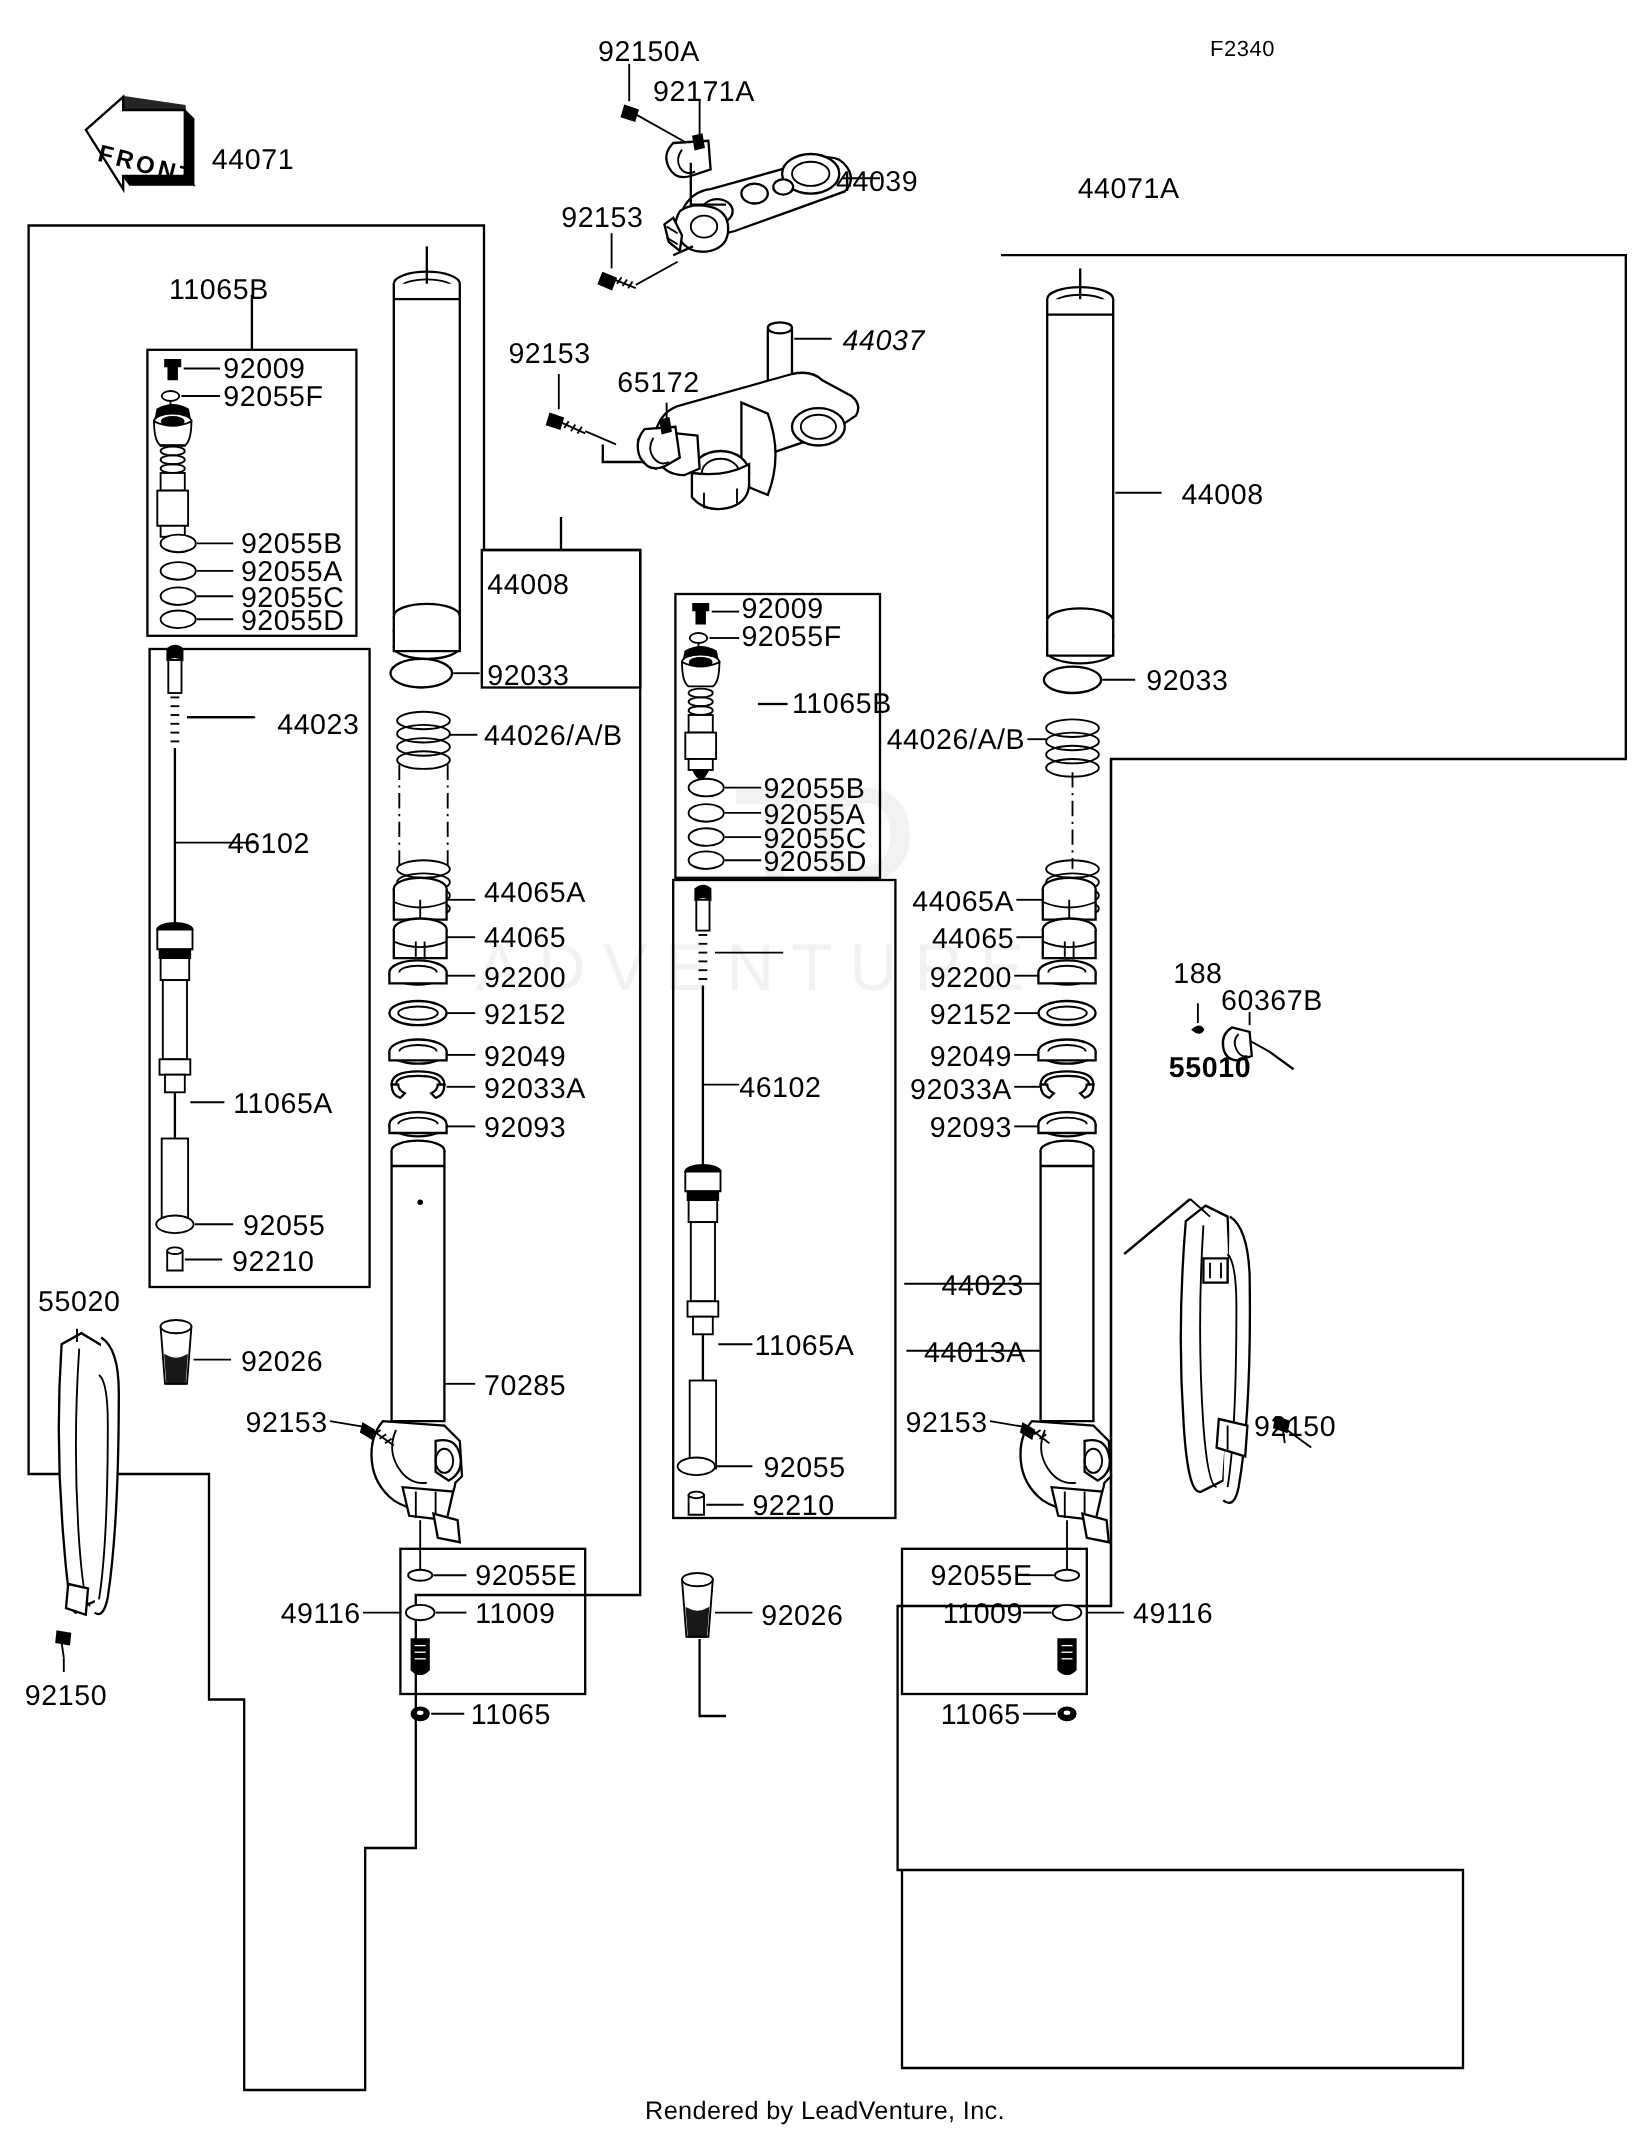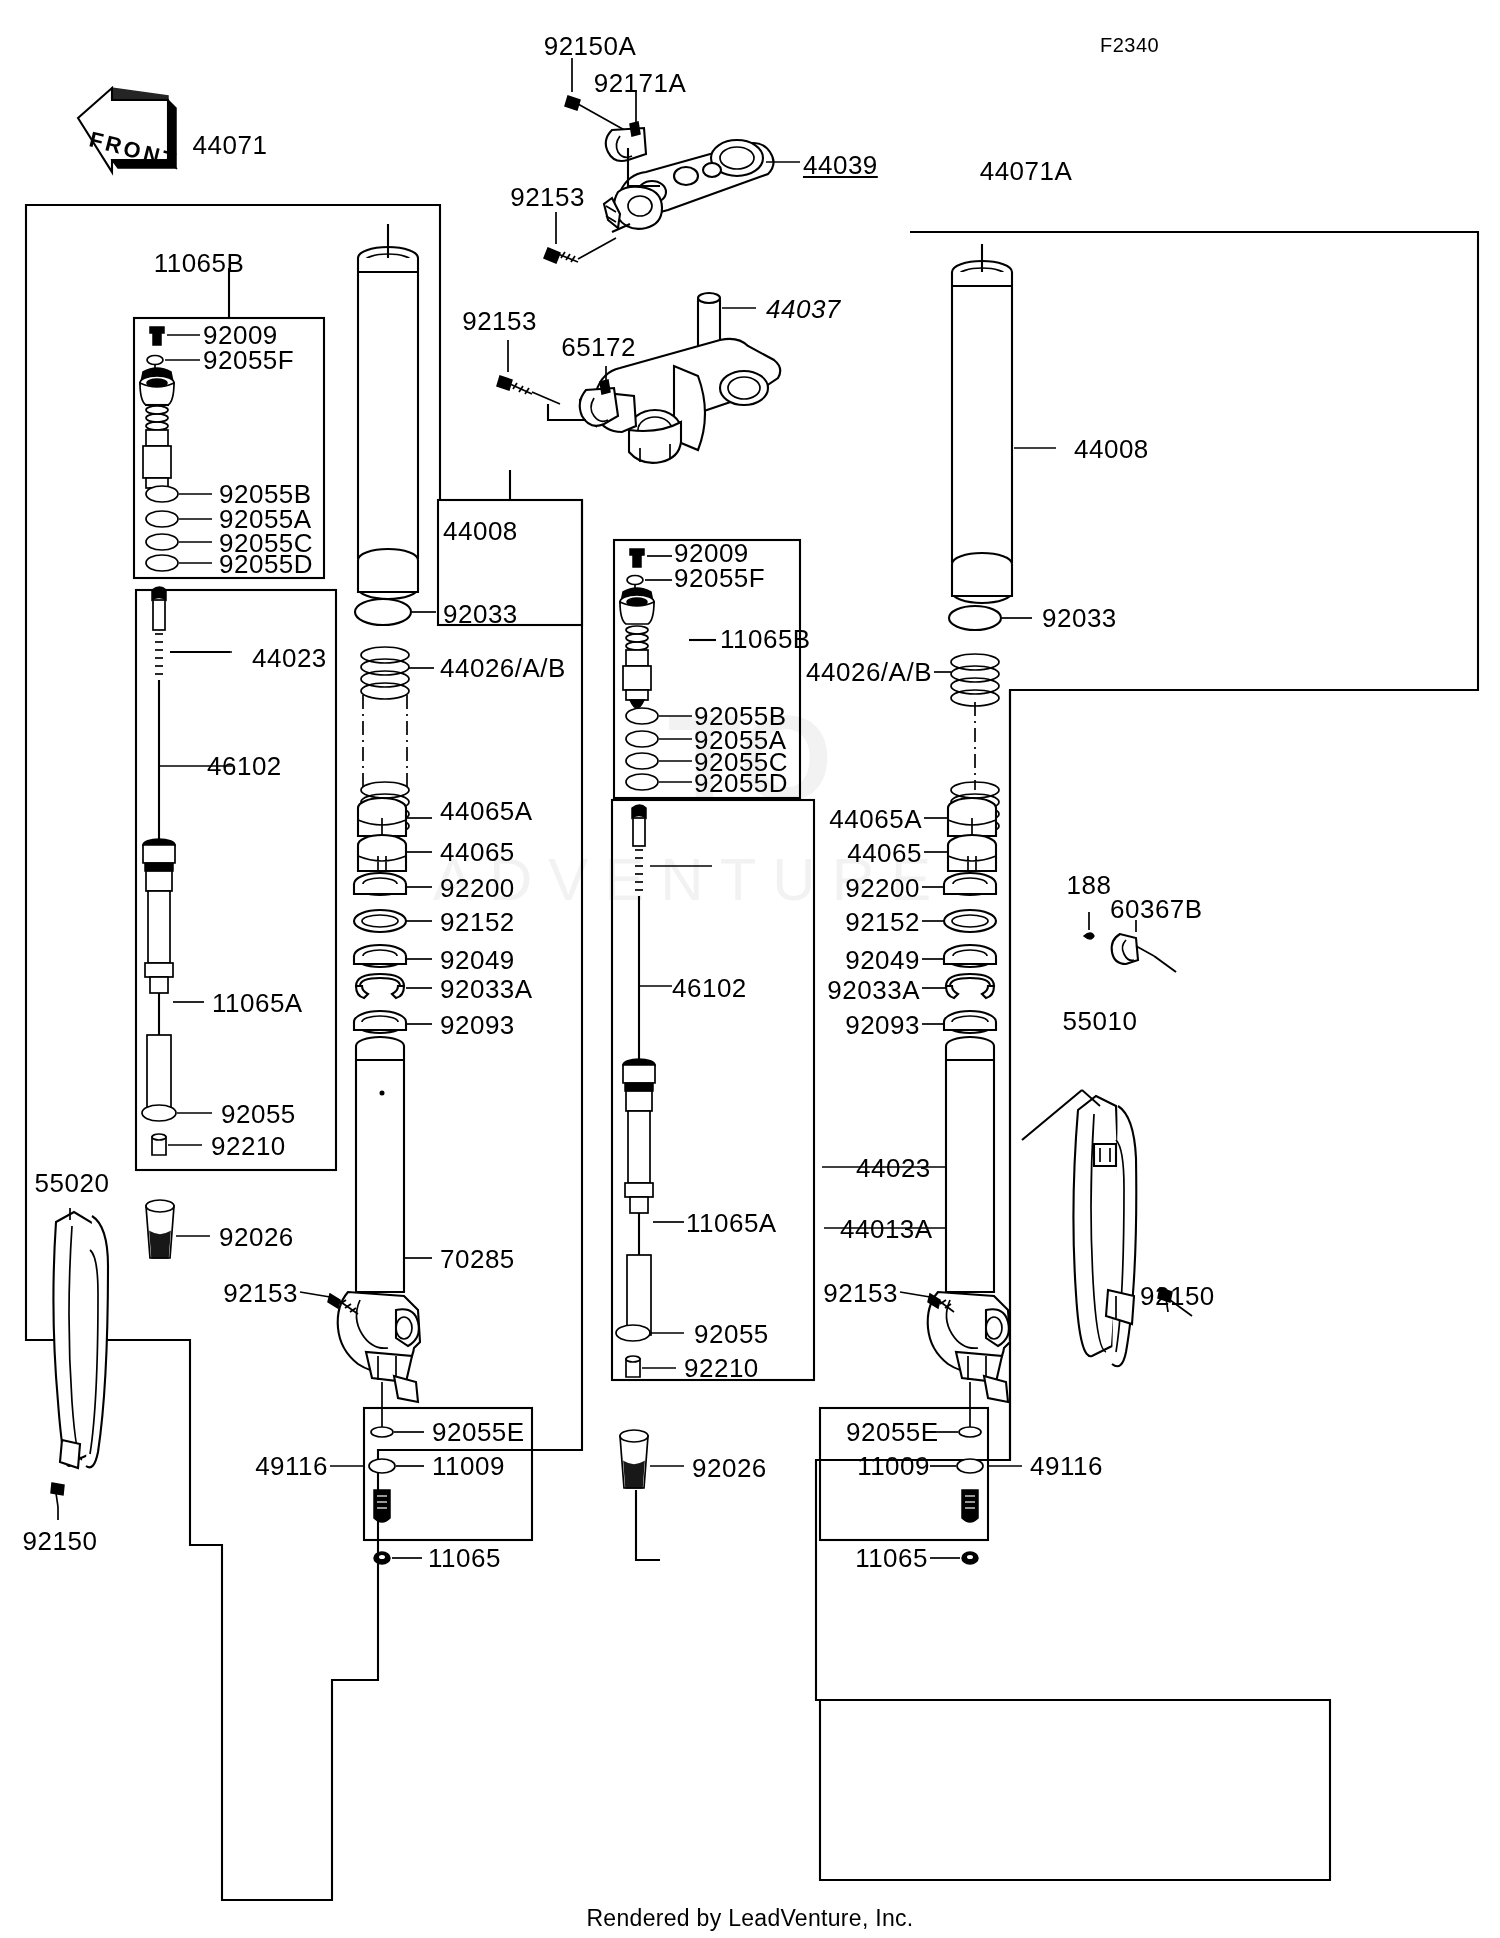--- a/index.html
+++ b/index.html
@@ -591,21 +591,21 @@
       <path class="ln" d="M1154 956 L1176 972"></path>
     </g>
 
   </svg>
 
   <div class="lbl diagcode" style="left:1100px; top:35px;">F2340</div>
 
   <div class="lbl center" style="left:590px; top:33px;">92150A</div>
   <div class="lbl center" style="left:640px; top:70px;">92171A</div>
   <div class="lbl right" style="left:585px; top:184px;">92153</div>
-  <div class="lbl" style="left:803px; top:152px;text-decoration:underline;">44039</div>
+  <div class="lbl" style="left:760px; top:152px;">44039</div>
   <div class="lbl" style="left:766px; top:296px;font-style:italic;">44037</div>
   <div class="lbl right" style="left:537px; top:308px;">92153</div>
   <div class="lbl right" style="left:636px; top:334px;">65172</div>
 
   <div class="lbl center" style="left:230px; top:132px;">44071</div>
   <div class="lbl center" style="left:199px; top:250px;">11065B</div>
   <div class="lbl" style="left:203px; top:322px;">92009</div>
   <div class="lbl" style="left:203px; top:347px;">92055F</div>
   <div class="lbl" style="left:219px; top:481px;">92055B</div>
   <div class="lbl" style="left:219px; top:506px;">92055A</div>
@@ -657,21 +657,21 @@
   <div class="lbl right" style="left:920px; top:977px;">92033A</div>
   <div class="lbl right" style="left:920px; top:1012px;">92093</div>
   <div class="lbl" style="left:672px; top:975px;">46102</div>
   <div class="lbl" style="left:686px; top:1210px;">11065A</div>
   <div class="lbl" style="left:856px; top:1155px;">44023</div>
   <div class="lbl" style="left:840px; top:1216px;">44013A</div>
   <div class="lbl right" style="left:898px; top:1280px;">92153</div>
   <div class="lbl" style="left:694px; top:1321px;">92055</div>
   <div class="lbl" style="left:684px; top:1355px;">92210</div>
   <div class="lbl" style="left:692px; top:1455px;">92026</div>
-  <div class="lbl center" style="left:1100px; top:1008px;">55010</div>
+  <div class="lbl center" style="left:1100px; top:957px;font-weight:bold;">55010</div>
   <div class="lbl center" style="left:1089px; top:872px;">188</div>
   <div class="lbl" style="left:1110px; top:896px;">60367B</div>
   <div class="lbl" style="left:1140px; top:1283px;">92150</div>
   <div class="lbl" style="left:846px; top:1419px;">92055E</div>
   <div class="lbl right" style="left:930px; top:1453px;">11009</div>
   <div class="lbl" style="left:1030px; top:1453px;">49116</div>
   <div class="lbl right" style="left:928px; top:1545px;">11065</div>
 
   <div class="credit">Rendered by LeadVenture, Inc.</div>
 

